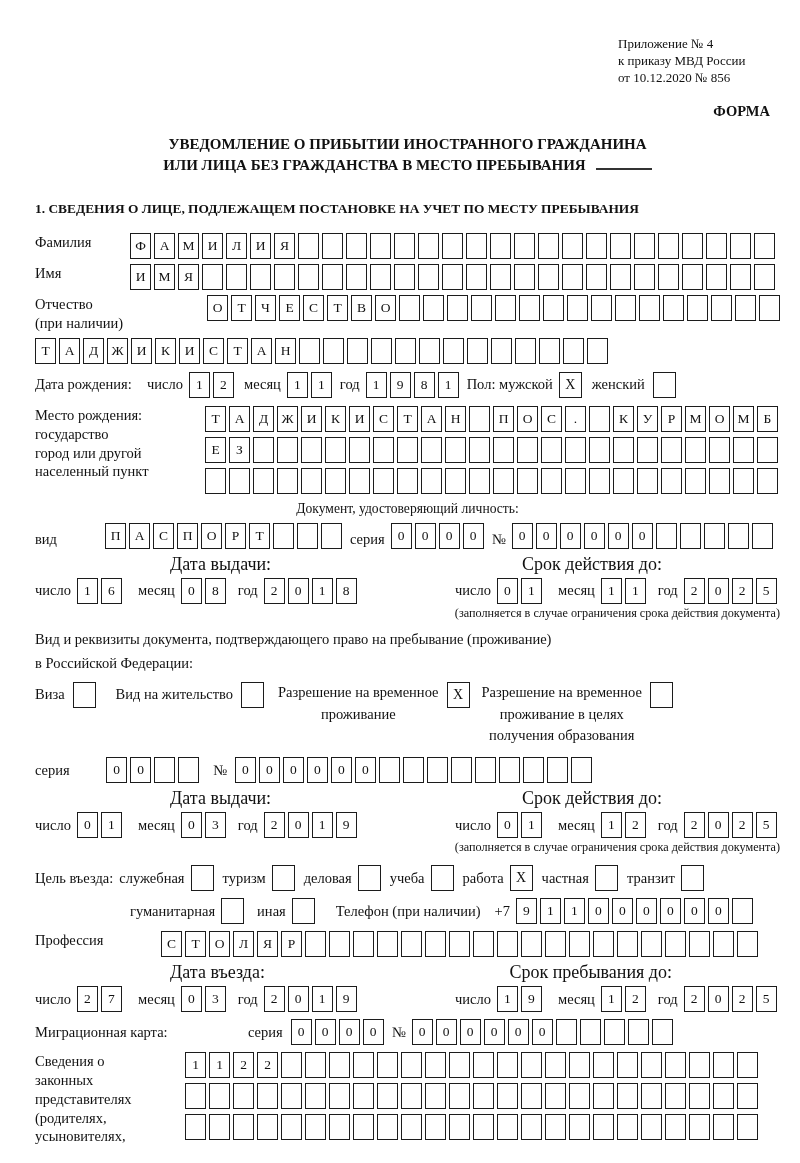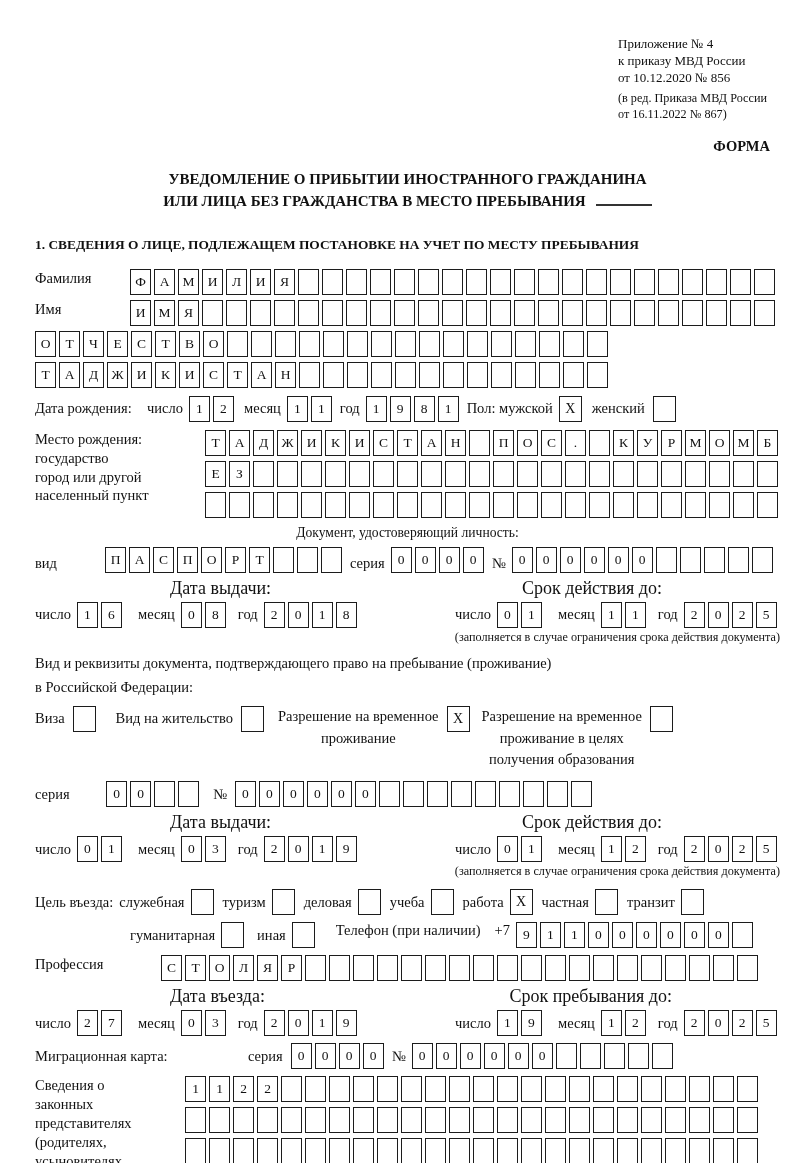--- a/index.html
+++ b/index.html
@@ -48,24 +48,20 @@
 </head>
 <body>
 
 <div class="page">
 
   <div class="appendix">
     <div>Приложение № 4</div>
     <div>к приказу МВД России</div>
     <div>от 10.12.2020 № 856</div>
   </div>
-  <div class="revision">
-    <div>(в ред. Приказа МВД России</div>
-    <div>от 16.11.2022 № 867)</div>
-  </div>
 
   <div class="forma">ФОРМА</div>
 
   <div class="title">
     <div>УВЕДОМЛЕНИЕ О ПРИБЫТИИ ИНОСТРАННОГО ГРАЖДАНИНА</div>
     <div><span>ИЛИ ЛИЦА БЕЗ ГРАЖДАНСТВА В МЕСТО ПРЕБЫВАНИЯ</span><span class="title-underline"></span></div>
   </div>
 
   <div class="section">1. СВЕДЕНИЯ О ЛИЦЕ, ПОДЛЕЖАЩЕМ ПОСТАНОВКЕ НА УЧЕТ ПО МЕСТУ ПРЕБЫВАНИЯ</div>
 
@@ -129,20 +125,24 @@
         <span class="cell"></span>
         <span class="cell"></span>
         <span class="cell"></span>
         <span class="cell"></span>
         <span class="cell"></span>
         <span class="cell"></span>
       </span>
   </div>
 
   <div class="r">
+    <span class="lbl w172">
+      <span>Отчество</span><br>
+      <span>(при наличии)</span>
+    </span>
     <span class="cells">
         <span class="cell">О</span>
         <span class="cell">Т</span>
         <span class="cell">Ч</span>
         <span class="cell">Е</span>
         <span class="cell">С</span>
         <span class="cell">Т</span>
         <span class="cell">В</span>
         <span class="cell">О</span>
         <span class="cell"></span>
@@ -522,21 +522,21 @@
     <div class="pitem">
       <span class="pl">частная</span>
       <span class="cb"></span>
     </div>
     <div class="pitem" style="margin-right:0">
       <span class="pl">транзит</span>
       <span class="cb"></span>
     </div>
   </div>
 
-  <div class="r" style="align-items:flex-start;margin-left:95px;margin-bottom:7px">
+  <div class="r" style="align-items:center;margin-left:95px;margin-bottom:7px">
     <div class="pitem">
       <span class="pl">гуманитарная</span>
       <span class="cb"></span>
     </div>
     <div class="pitem" style="margin-left:4px">
       <span class="pl">иная</span>
       <span class="cb"></span>
     </div>
     <span class="pl" style="margin-left:12px">Телефон (при наличии)</span>
     <span class="pl" style="margin-left:14px;margin-right:6px">+7</span>

